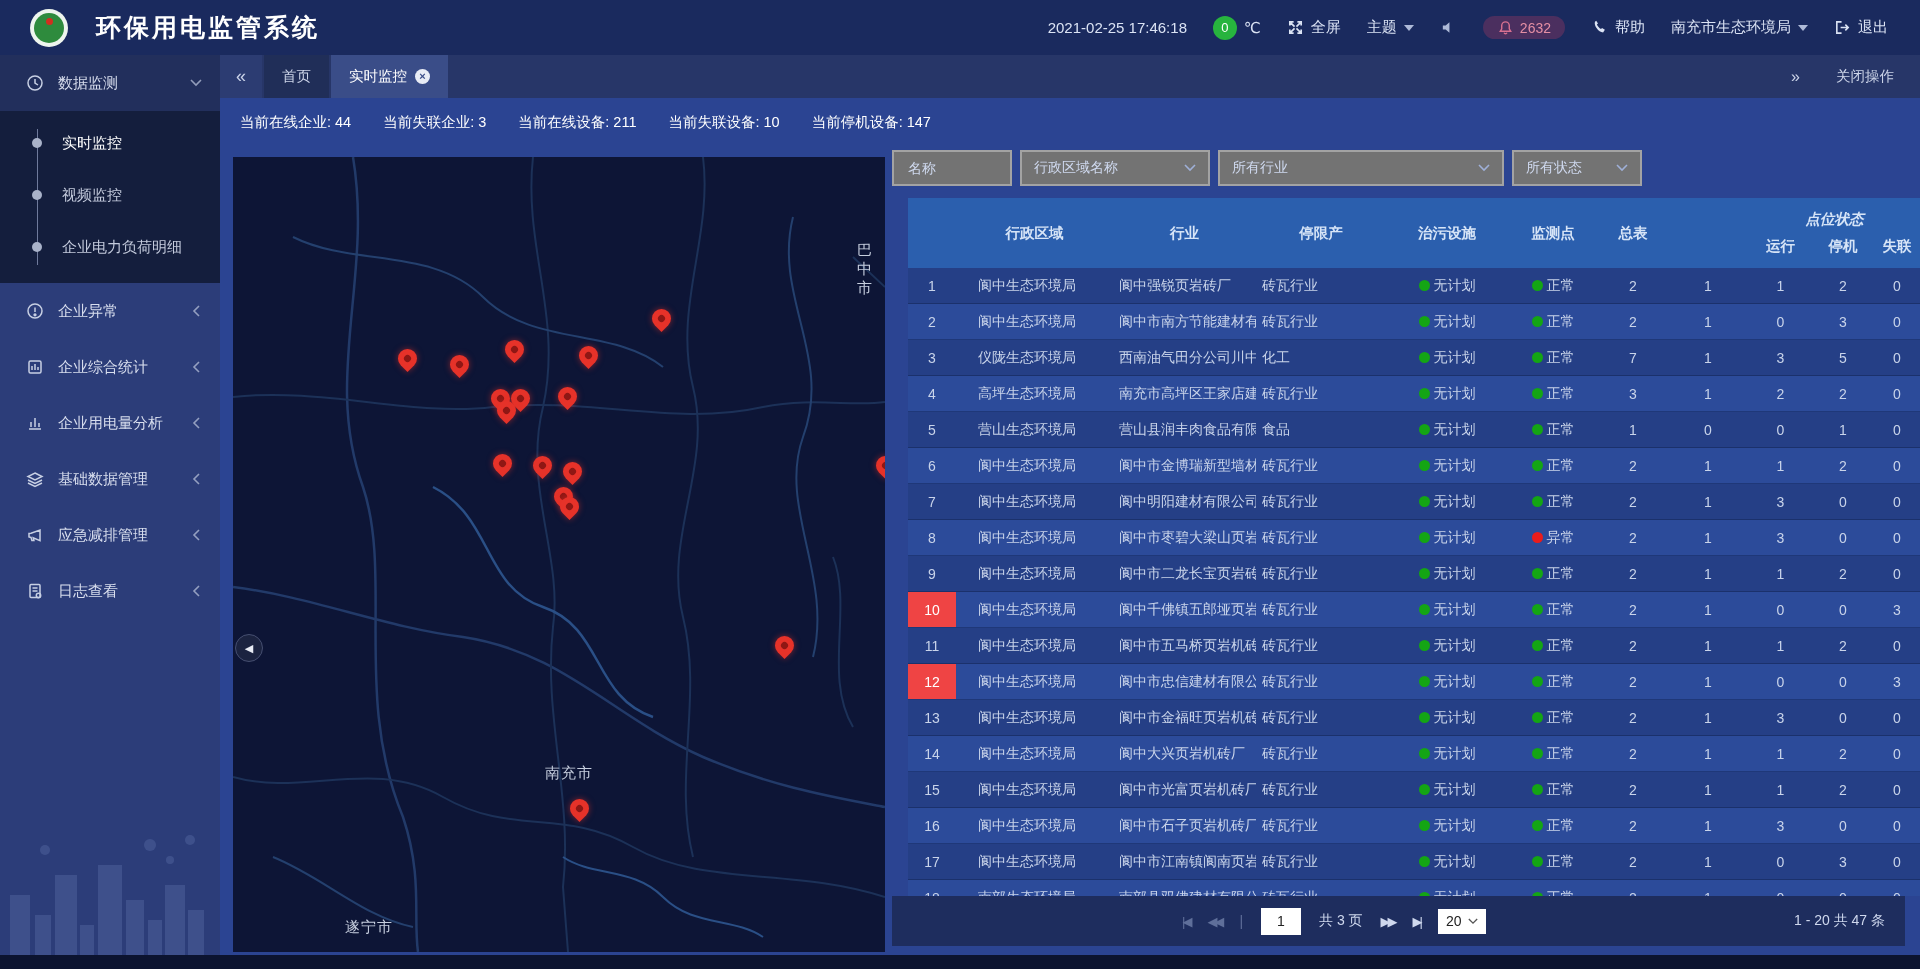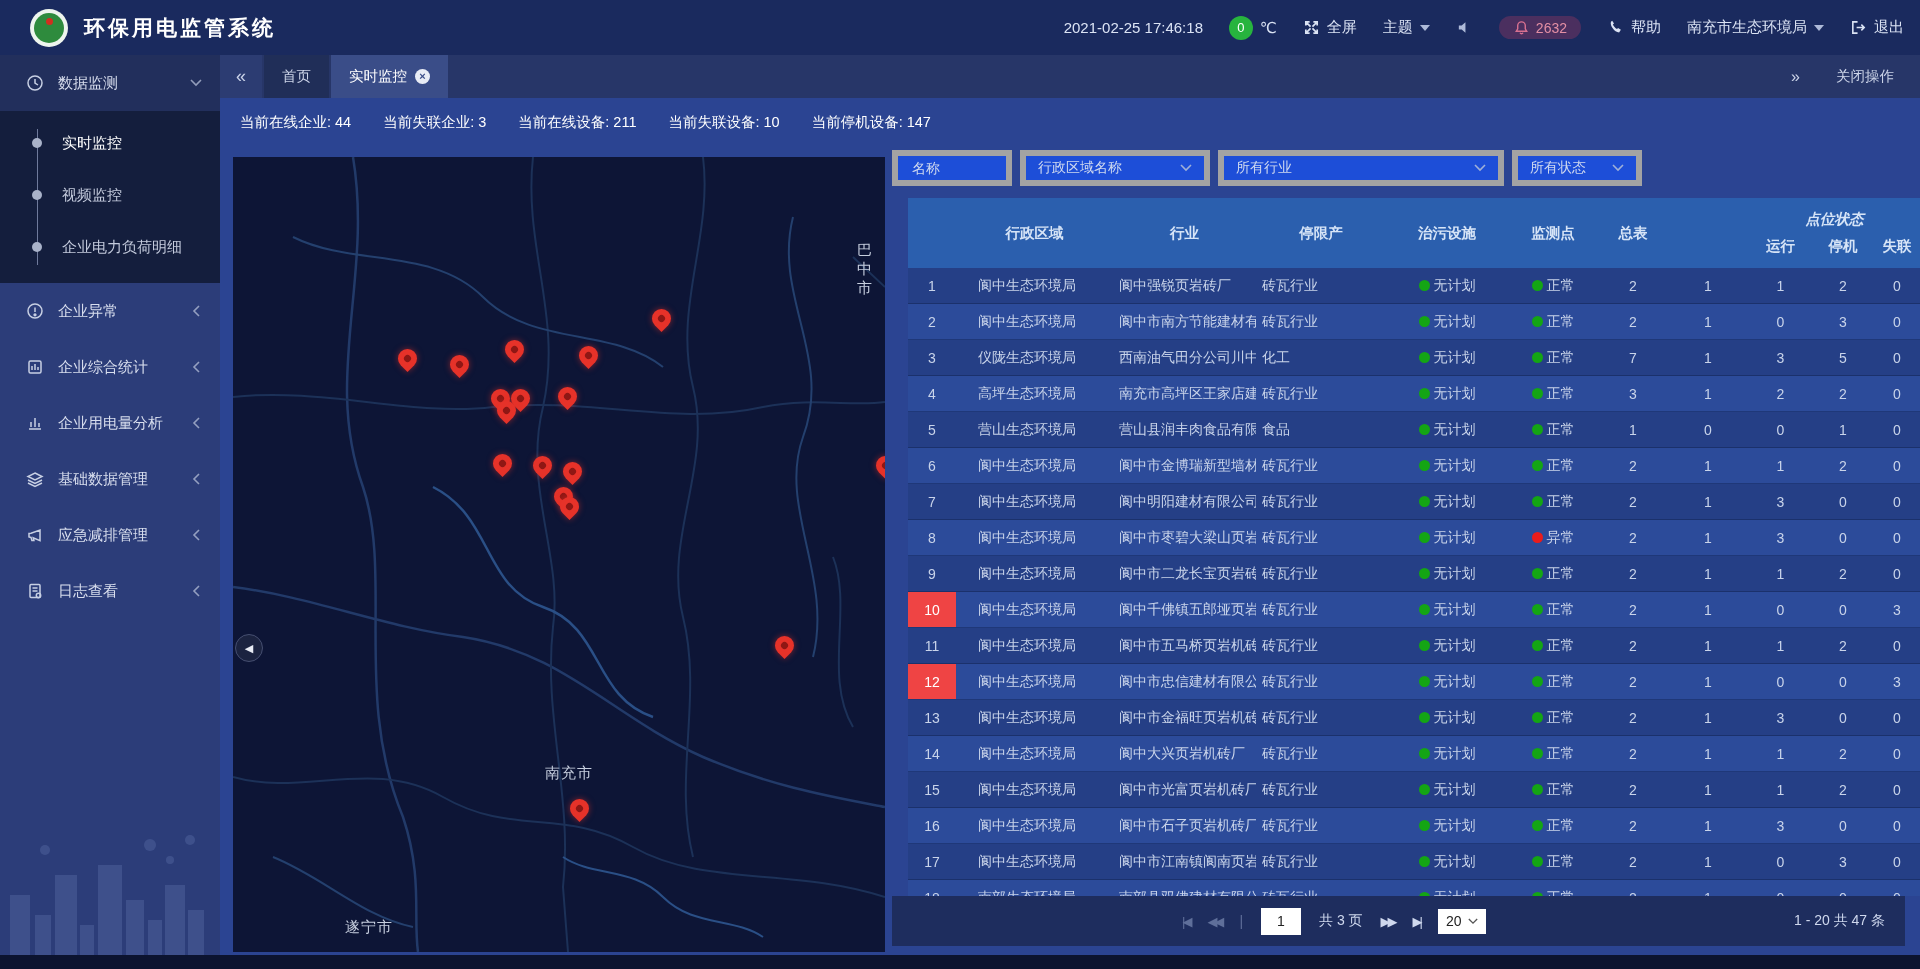--- a/index.html
+++ b/index.html
@@ -4,22 +4,22 @@
 <style>
   html,body{margin:0;padding:0;width:1920px;height:969px;overflow:hidden;
     font-family:"Liberation Sans","DejaVu Sans",sans-serif;background:#0c1430;}
   .app{position:relative;width:1920px;height:969px;background:#2b4492;}
 
   
   .hdr{position:absolute;left:0;top:0;width:1920px;height:55px;background:#1a2a5e;display:flex;align-items:center;z-index:30;}
   .logo{width:38px;height:38px;border-radius:50%;background:#eef5ee;margin-left:30px;position:relative;flex:0 0 auto;}
   .logo::before{content:'';position:absolute;left:4px;top:4px;width:30px;height:30px;border-radius:50%;background:#2e8b3d;}
   .logo::after{content:'';position:absolute;left:16px;top:9px;width:7px;height:7px;border-radius:50%;background:#d22f1f;}
-  .hdr-title{color:#ffffff;font-size:21px;font-weight:bold;letter-spacing:3px;margin-left:16px;}
-  .hdr-right{display:flex;align-items:center;margin-left:auto;margin-right:16px;color:#dbe3f4;font-size:15px;gap:26px;}
+  .hdr-title{color:#ffffff;font-size:25px;font-weight:bold;letter-spacing:3px;margin-left:28px;}
+  .hdr-right{display:flex;align-items:center;margin-left:auto;margin-right:32px;color:#dbe3f4;font-size:15px;gap:26px;}
   .hdr-item{display:flex;align-items:center;gap:7px;white-space:nowrap;cursor:default;}
   .temp-badge{width:24px;height:24px;border-radius:50%;background:#27b43e;color:#fff;font-size:13px;display:flex;align-items:center;justify-content:center;}
   .bell-pill{display:flex;align-items:center;gap:6px;background:rgba(190,60,100,.30);border-radius:12px;padding:3px 14px;color:#e48fa4;font-size:14px;}
   .caret{display:inline-block;width:0;height:0;border-left:5px solid transparent;border-right:5px solid transparent;border-top:6px solid #aebad8;}
   .hico{width:17px;height:17px;flex:0 0 auto;}
 
   
   .sidebar{position:absolute;left:0;top:55px;width:220px;height:900px;background:#2c3d79;z-index:20;overflow:hidden;}
   .side-item{height:56px;display:flex;align-items:center;color:#d8deee;font-size:15px;padding:0 18px 0 26px;cursor:pointer;}
   .side-item .lbl{margin-left:14px;}
@@ -49,21 +49,21 @@
   .map{position:absolute;left:13px;top:59px;width:652px;height:795px;background:#0d1536;overflow:hidden;}
   .map svg.roads{position:absolute;left:0;top:0;}
   .map-label{position:absolute;color:#c6cede;font-size:15px;letter-spacing:1px;z-index:3;}
   .pin{position:absolute;width:19px;height:19px;background:#e63229;border-radius:50% 50% 50% 0;transform:rotate(-45deg);z-index:4;box-shadow:0 0 6px rgba(230,50,40,.55);}
   .pin::after{content:'';position:absolute;left:6px;top:6px;width:7px;height:7px;border-radius:50%;background:#8f1714;}
   .collapse-handle{position:absolute;left:2px;top:477px;width:26px;height:26px;border-radius:50%;background:#1b2340;border:1px solid #454e70;color:#e8ecf5;font-size:11px;display:flex;align-items:center;justify-content:center;z-index:6;cursor:pointer;}
 
   
   .panel{position:absolute;left:672px;top:52px;width:1013px;height:800px;}
   .filters{position:absolute;left:0;top:0;height:36px;width:100%;display:flex;gap:8px;}
-  .f-box{background:#1d4ed8;border:6px solid #a3a3a3;color:#cfd9ef;font-size:14px;display:flex;align-items:center;padding:0 12px;box-sizing:border-box;}
+  .f-box{background:#737373;border:2px solid #a3a3a3;color:#cfd9ef;font-size:14px;display:flex;align-items:center;padding:0 12px;box-sizing:border-box;}
   .f-input{width:120px;}
   .f-input input{background:transparent;border:none;outline:none;color:#cfd9ef;font-size:14px;width:100%;font-family:inherit;}
   .f-input input::placeholder{color:#cfd9ef;opacity:1;}
   .f-sel{justify-content:space-between;cursor:pointer;}
   .f-region{width:190px;}
   .f-industry{width:286px;}
   .f-status{width:130px;gap:12px;}
   .chev-d{width:12px;height:8px;}
 
   

